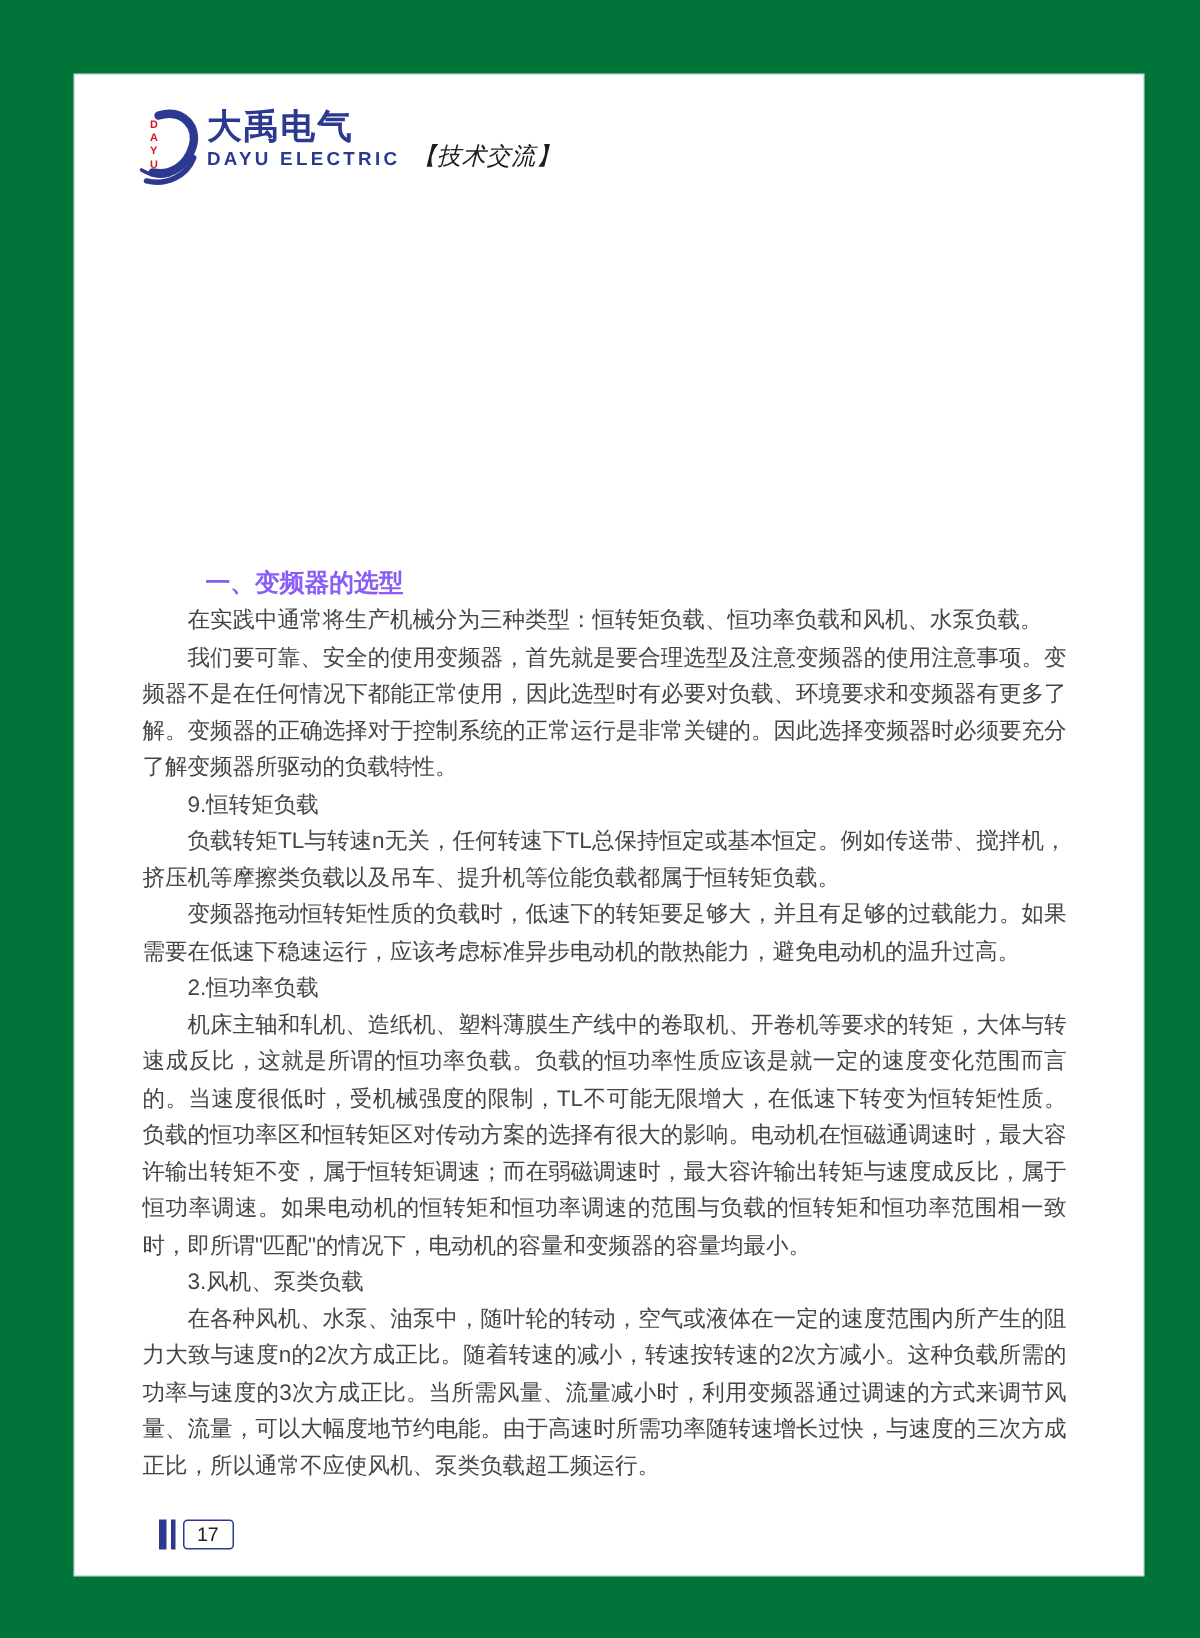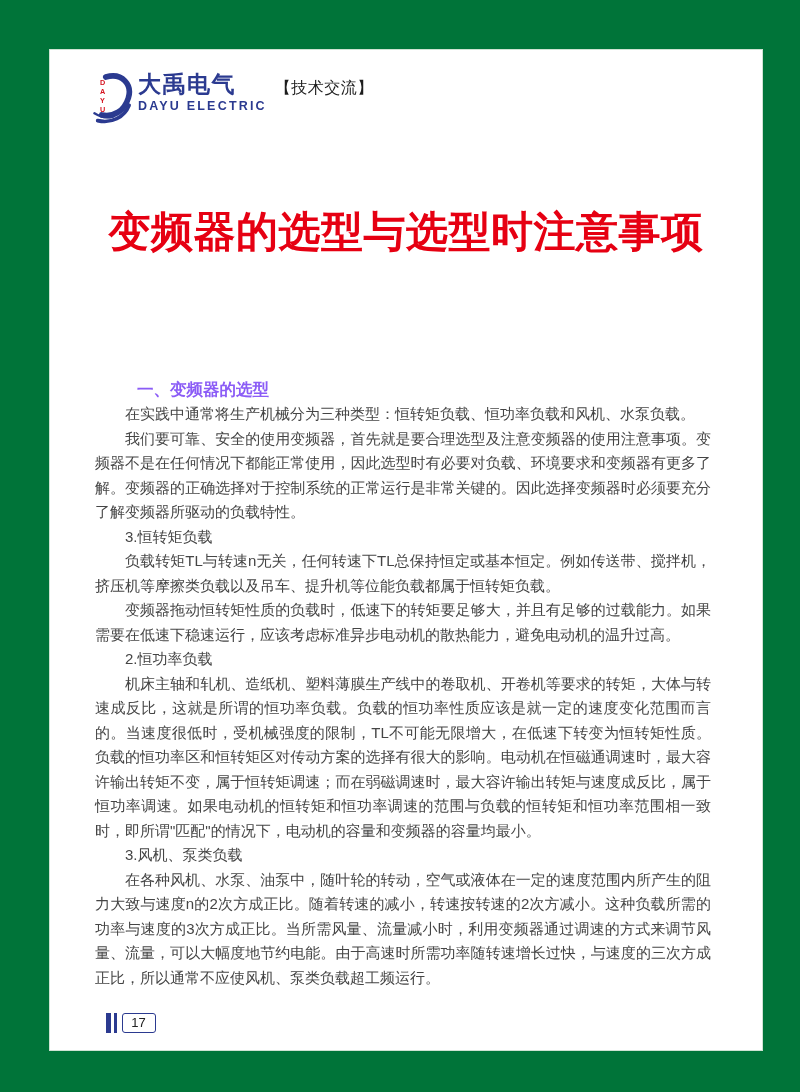--- a/index.html
+++ b/index.html
@@ -21,21 +21,21 @@
   .mark-letter{fill:#d5121e;font-size:9px;font-weight:bold;font-family:"Liberation Sans",sans-serif;}
   .brand-text{margin-left:4px;margin-top:6px;}
   .brand-cn{
     color:#2b3a90;font-size:23px;font-weight:900;letter-spacing:1.5px;line-height:24px;
   }
   .brand-en{
     color:#2b3a90;font-size:12.5px;font-weight:bold;letter-spacing:2.2px;margin-top:3px;
     font-family:"Liberation Sans",sans-serif;
   }
   .column-tag{
-    margin-left:8px;margin-top:12px;color:#1d1d1d;font-size:16px;letter-spacing:0.5px;
+    margin-left:8px;margin-top:28px;color:#1d1d1d;font-size:16px;letter-spacing:0.5px;font-style:italic;
   }
   
   .title{
     position:absolute;left:0;top:158px;width:100%;margin:0;
     text-align:center;color:#e60012;font-size:42px;font-weight:900;
     letter-spacing:0.5px;line-height:48px;
   }
   .author{
     position:absolute;left:0;top:234px;width:100%;
     text-align:center;color:#3d3d3d;font-size:19px;letter-spacing:1px;
@@ -82,28 +82,27 @@
         <text x="10" y="50" class="mark-letter">U</text>
       </svg>
     </div>
     <div class="brand-text">
       <div class="brand-cn">大禹电气</div>
       <div class="brand-en">DAYU  ELECTRIC</div>
     </div>
     <div class="column-tag">【技术交流】</div>
   </header>
 
-  <h1 class="title">变频器的选型与选型时注意事项</h1>
 
 
   <section class="body-text">
     <h2 class="sec-head">一、变频器的选型</h2>
     <p class="para">在实践中通常将生产机械分为三种类型：恒转矩负载、恒功率负载和风机、水泵负载。</p>
     <p class="para">我们要可靠、安全的使用变频器，首先就是要合理选型及注意变频器的使用注意事项。变频器不是在任何情况下都能正常使用，因此选型时有必要对负载、环境要求和变频器有更多了解。变频器的正确选择对于控制系统的正常运行是非常关键的。因此选择变频器时必须要充分了解变频器所驱动的负载特性。</p>
-    <p class="para">3.恒转矩负载</p>
+    <p class="para">9.恒转矩负载</p>
     <p class="para">负载转矩TL与转速n无关，任何转速下TL总保持恒定或基本恒定。例如传送带、搅拌机，挤压机等摩擦类负载以及吊车、提升机等位能负载都属于恒转矩负载。</p>
     <p class="para">变频器拖动恒转矩性质的负载时，低速下的转矩要足够大，并且有足够的过载能力。如果需要在低速下稳速运行，应该考虑标准异步电动机的散热能力，避免电动机的温升过高。</p>
     <p class="para">2.恒功率负载</p>
     <p class="para">机床主轴和轧机、造纸机、塑料薄膜生产线中的卷取机、开卷机等要求的转矩，大体与转速成反比，这就是所谓的恒功率负载。负载的恒功率性质应该是就一定的速度变化范围而言的。当速度很低时，受机械强度的限制，TL不可能无限增大，在低速下转变为恒转矩性质。负载的恒功率区和恒转矩区对传动方案的选择有很大的影响。电动机在恒磁通调速时，最大容许输出转矩不变，属于恒转矩调速；而在弱磁调速时，最大容许输出转矩与速度成反比，属于恒功率调速。如果电动机的恒转矩和恒功率调速的范围与负载的恒转矩和恒功率范围相一致时，即所谓"匹配"的情况下，电动机的容量和变频器的容量均最小。</p>
     <p class="para">3.风机、泵类负载</p>
     <p class="para">在各种风机、水泵、油泵中，随叶轮的转动，空气或液体在一定的速度范围内所产生的阻力大致与速度n的2次方成正比。随着转速的减小，转速按转速的2次方减小。这种负载所需的功率与速度的3次方成正比。当所需风量、流量减小时，利用变频器通过调速的方式来调节风量、流量，可以大幅度地节约电能。由于高速时所需功率随转速增长过快，与速度的三次方成正比，所以通常不应使风机、泵类负载超工频运行。</p>
   </section>
 
   <footer class="footer">
     <span class="bar thick"></span>

